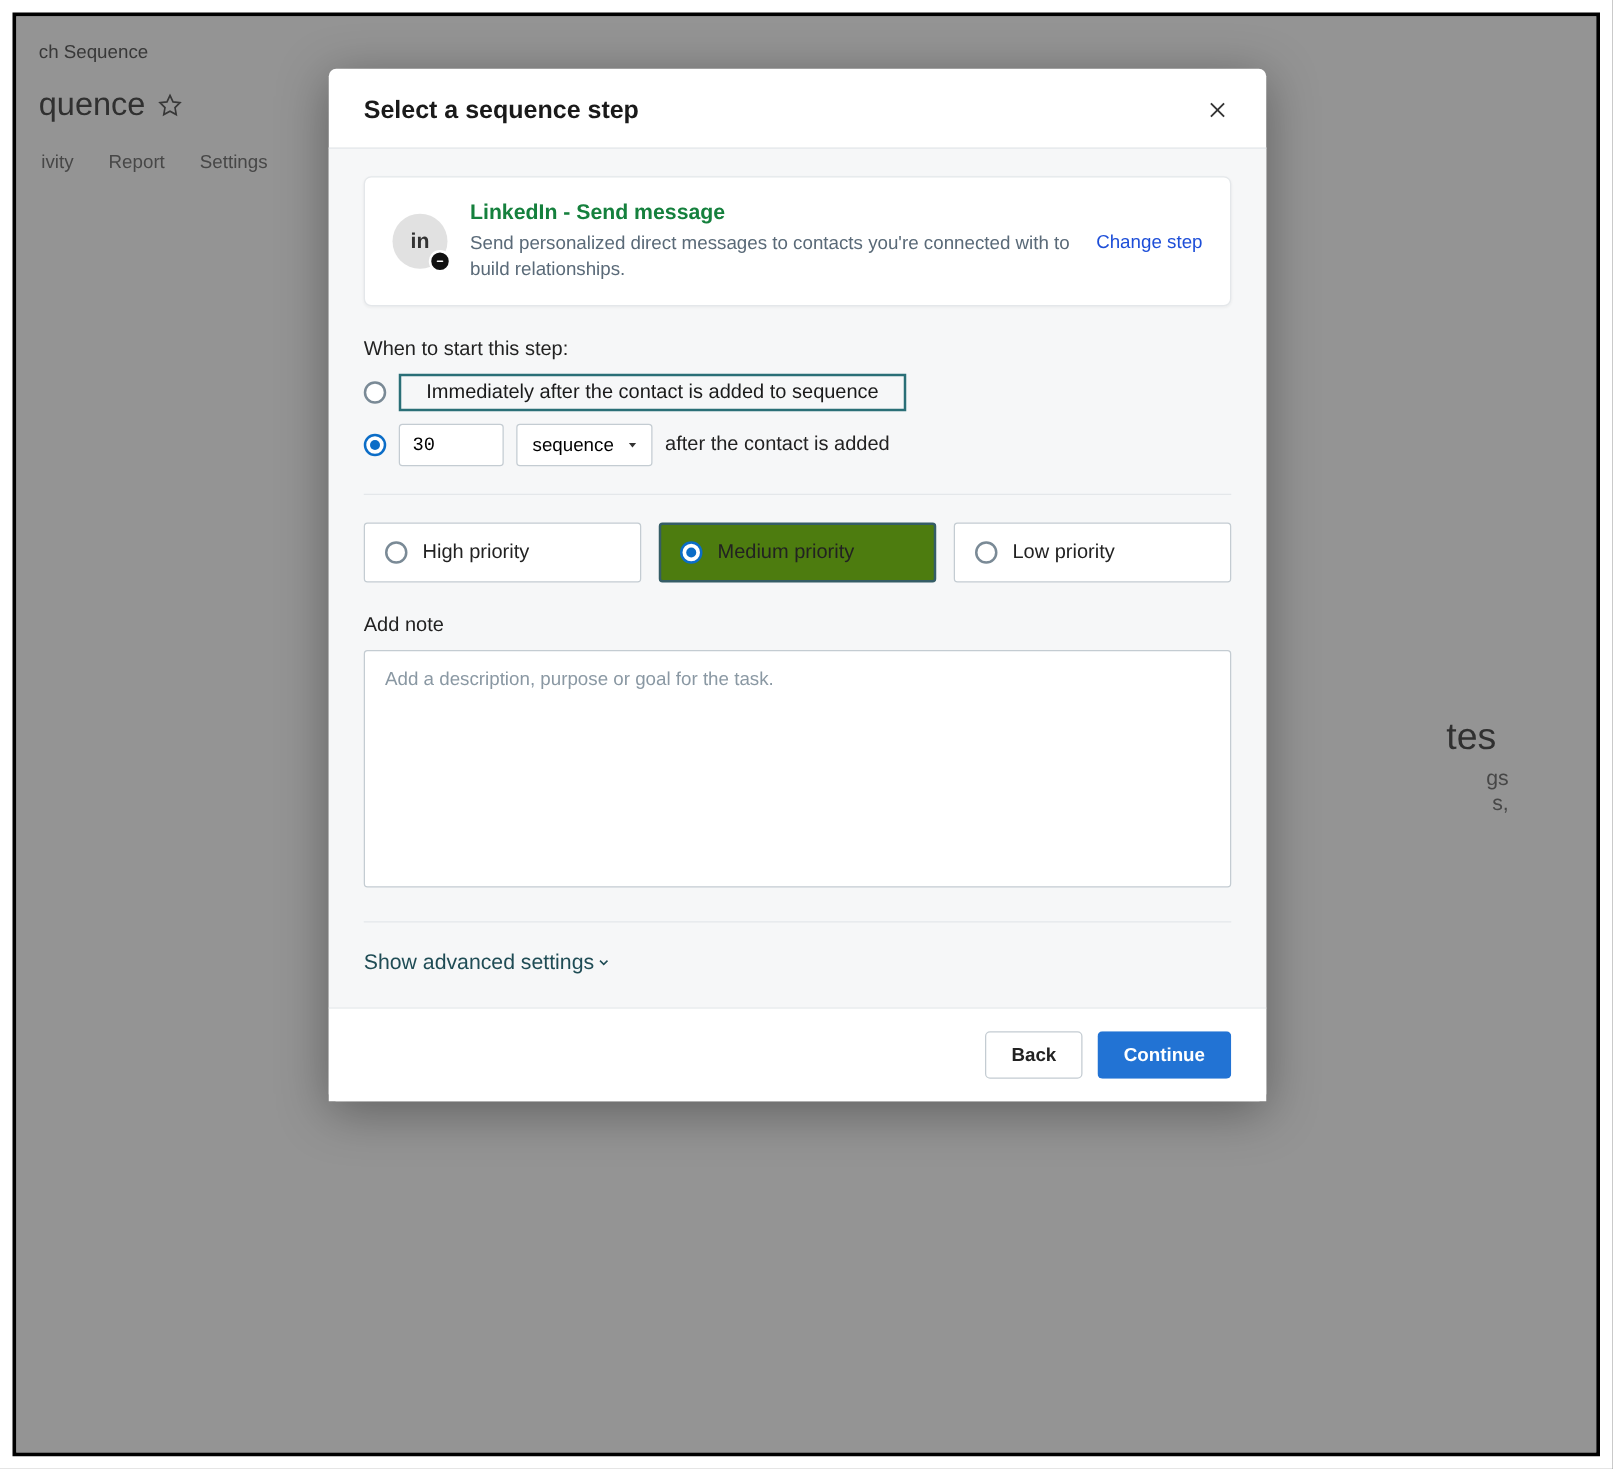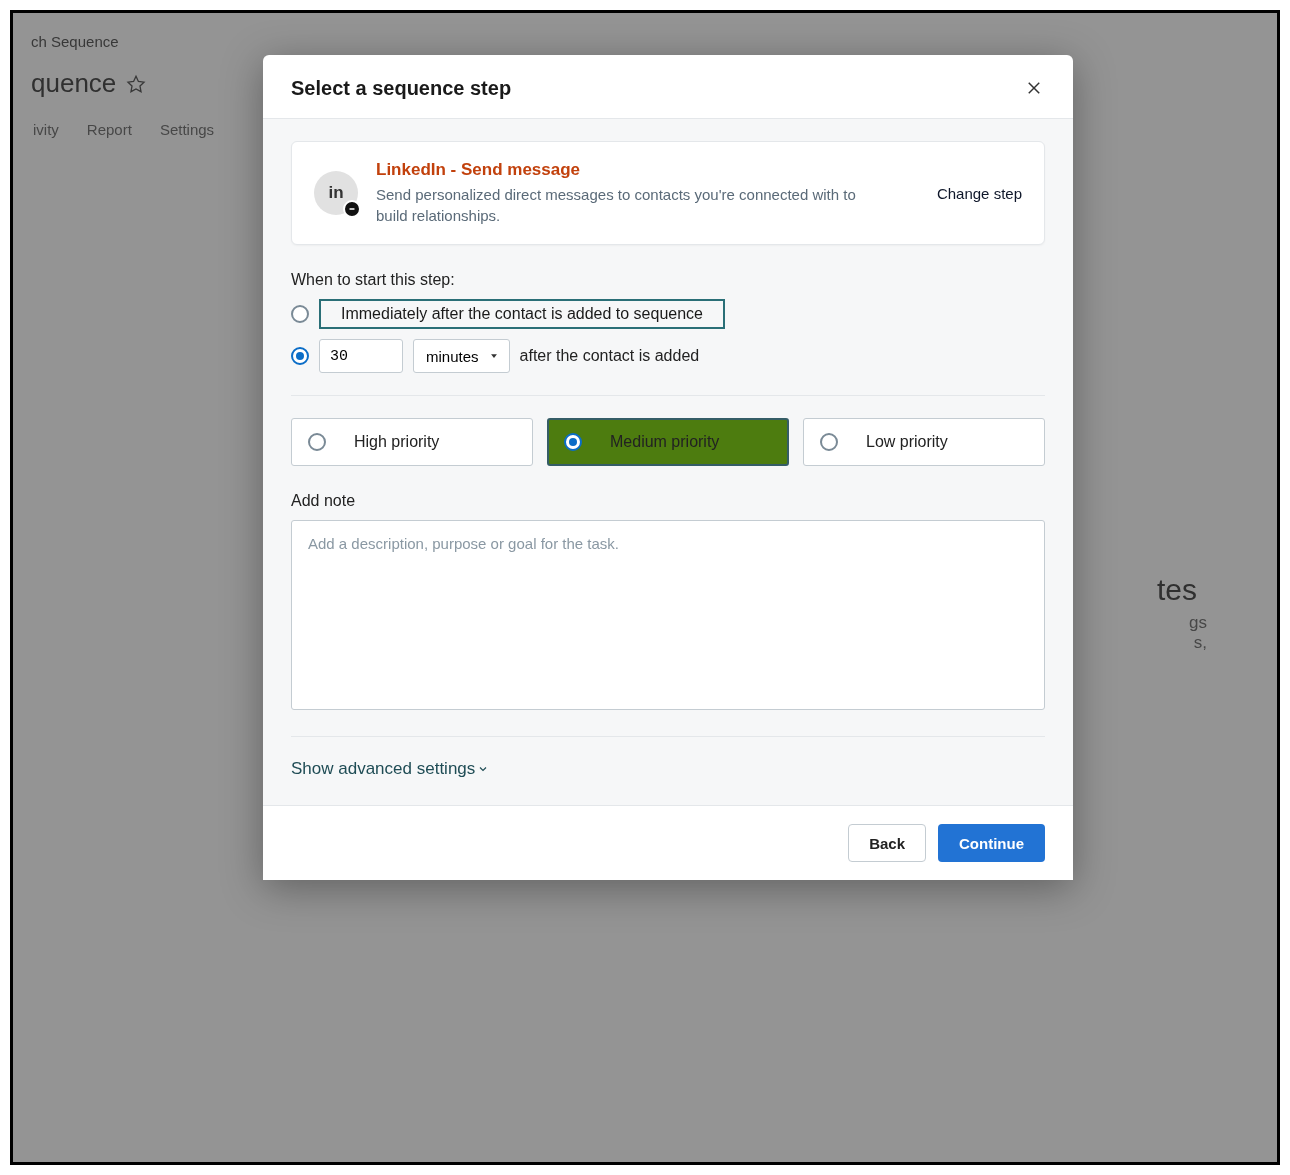--- a/index.html
+++ b/index.html
@@ -63,21 +63,21 @@
     top: 600px;
     font-size: 17px;
     color: #555;
     text-align: right;
   }
   
   .modal {
     position: absolute;
     top: 42px;
     left: 250px;
-    width: 810px;
+    width: 750px;
     background: #fff;
     border-radius: 6px;
     box-shadow: 0 8px 40px rgba(0,0,0,0.35);
     display: flex;
     flex-direction: column;
   }
   .modal-header {
     display: flex;
     justify-content: space-between;
     align-items: center;
@@ -125,23 +125,23 @@
   .step-icon-badge {
     position: absolute;
     right: -3px; bottom: -3px;
     width: 18px; height: 18px;
     border-radius: 50%;
     background: #111;
     border: 2px solid #fff;
     display:flex; align-items:center; justify-content:center;
   }
   .step-text { flex: 1; }
-  .step-title { font-size: 17px; font-weight: 600; color: #c2410c; margin-bottom: 4px; }
+  .step-title { font-size: 17px; font-weight: 600; color: #15803d; margin-bottom: 4px; }
   .step-desc { font-size: 15px; color: #5a6a78; line-height: 1.4; max-width: 480px;}
-  .change-link { color: #0f172a; font-size: 15px; font-weight: 500; cursor: pointer; }
+  .change-link { color: #1d4ed8; font-size: 15px; font-weight: 500; cursor: pointer; }
   .section-label {
     font-size: 16px;
     color: #222;
     margin: 26px 0 10px 0;
   }
   .radio-row {
     display: flex;
     align-items: center;
     gap: 10px;
     margin-bottom: 10px;
@@ -207,21 +207,21 @@
     grid-template-columns: 1fr 1fr 1fr;
     gap: 14px;
   }
   .priority-card {
     border: 1px solid #c4ccd2;
     background: #fff;
     border-radius: 3px;
     padding: 14px 16px;
     display: flex;
     align-items: center;
-    gap: 28px;
+    gap: 12px;
     cursor: pointer;
     font-size: 16px;
     color: #222;
   }
   .priority-card.selected {
     border: 2px solid #355d66;
     background: #4d7c0f;
     padding: 13px 15px;
   }
   .note-area {
@@ -334,21 +334,21 @@
 
       <div class="radio-row">
         <span class="radio"></span>
         <span class="opt-highlight">Immediately after the contact is added to sequence</span>
       </div>
 
       <div class="radio-row">
         <span class="radio selected"></span>
         <input class="num-input" value="30" style="">
         <div class="unit-select">
-          <span>minutes</span>
+          <span>sequence</span>
           <span class="caret-down">
             <svg width="10" height="10" viewBox="0 0 24 24" fill="#333">
                 <polygon points="5 8 19 8 12 17"></polygon>
               </svg>
           </span>
         </div>
         <span class="after-text">after the contact is added</span>
       </div>
 
       <hr class="divider">

